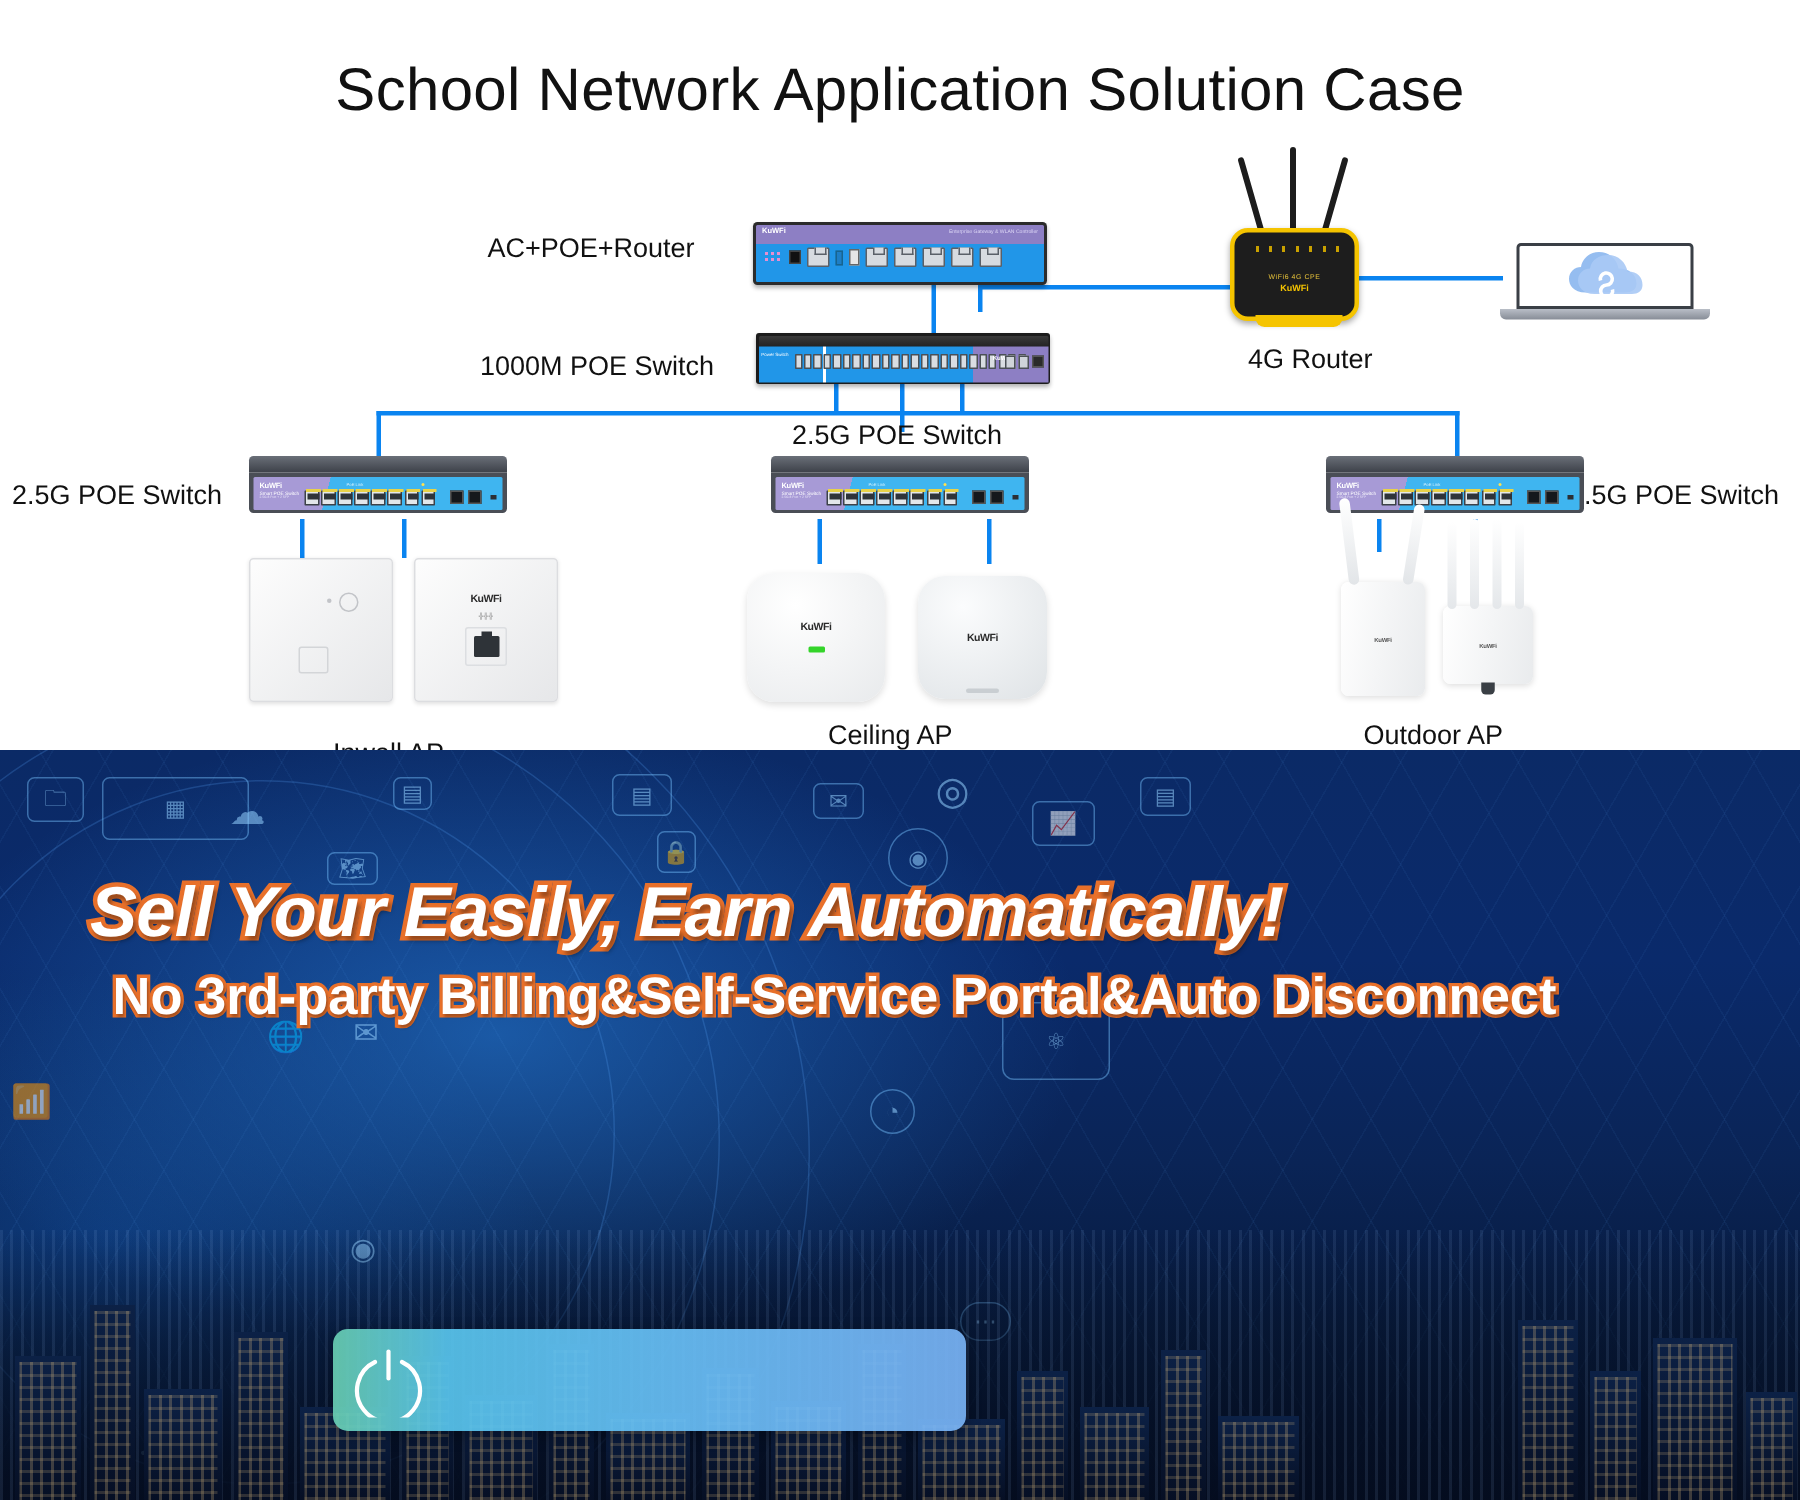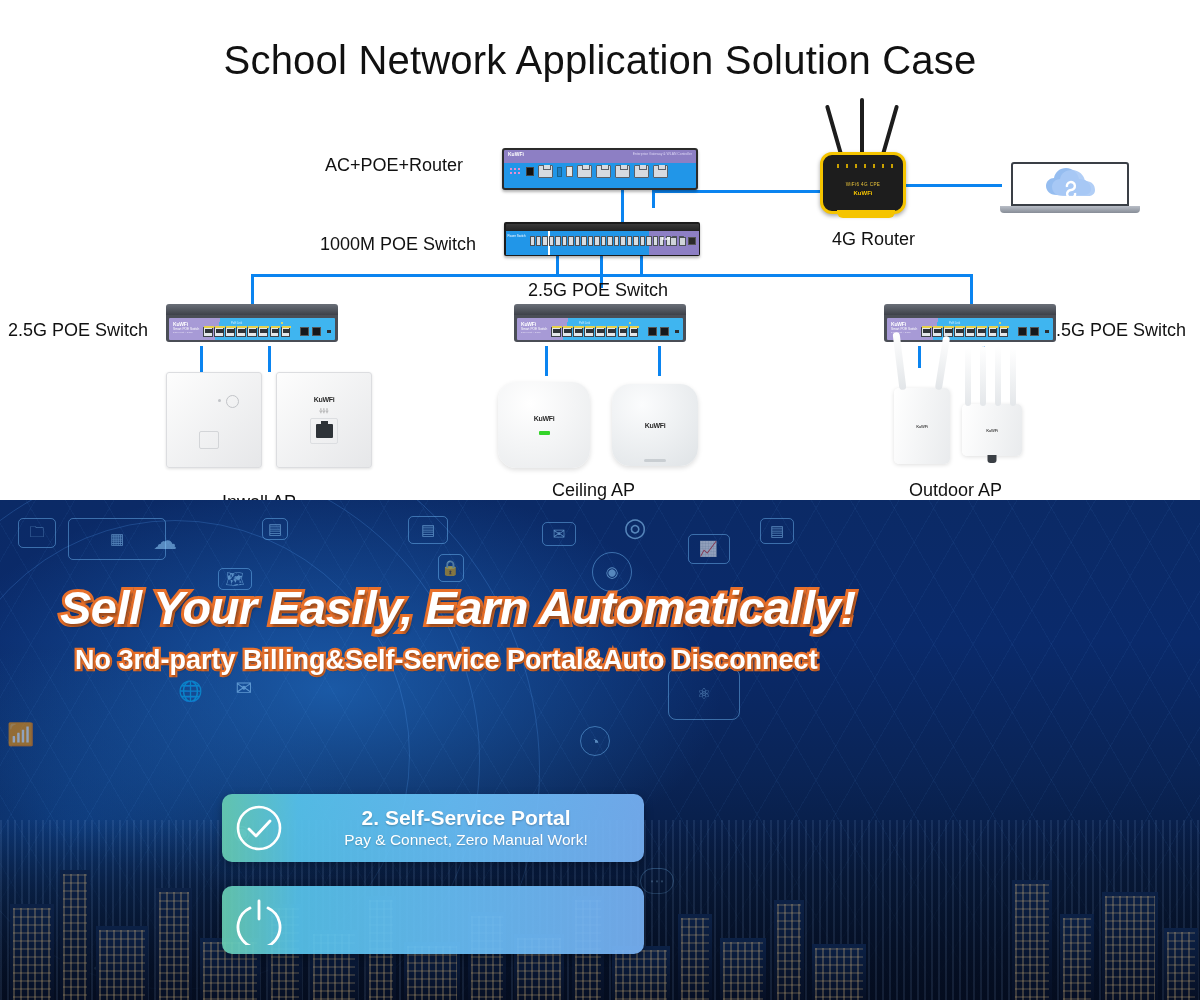--- a/index.html
+++ b/index.html
@@ -192,21 +192,21 @@
     font-size:47px; font-weight:700; font-style:italic;
     color:#ffffff;
     -webkit-text-stroke:6px #E8702A;
     paint-order: stroke fill;
     letter-spacing:-.5px;
     white-space:nowrap;
     text-shadow:2px 3px 3px rgba(0,0,0,.35);
   }
   #subhead{
     position:absolute; left:75px; top:145px; width:800px;
-    font-size:27px; font-weight:700;
+    font-size:35px; font-weight:700;
     color:#ffffff;
     -webkit-text-stroke:4.5px #E8702A;
     paint-order: stroke fill;
     white-space:nowrap;
     text-shadow:1px 2px 2px rgba(0,0,0,.3);
   }
 
   .feature{
     position:absolute; left:222px; width:422px; height:68px;
     border-radius:10px;
@@ -538,32 +538,20 @@
     <div class="bld" style="left:812px;width:54px;height:56px;"></div>
     <div class="bld" style="left:1012px;width:40px;height:120px;"></div>
     <div class="bld" style="left:1060px;width:34px;height:86px;"></div>
     <div class="bld" style="left:1102px;width:56px;height:108px;"></div>
     <div class="bld" style="left:1164px;width:34px;height:72px;"></div>
 
     <div id="headline">Sell Your Easily, Earn Automatically!</div>
     <div id="subhead">No 3rd-party Billing&amp;Self-Service Portal&amp;Auto Disconnect</div>
 
 
-    <div class="feature" style="top:294px;">
-      <div class="ficon">
-        <svg width="50" height="50" viewBox="0 0 50 50">
-          <circle cx="25" cy="25" r="21" fill="none" stroke="#ffffff" stroke-width="2.6"></circle>
-          <path d="M15 26 L22 33 L36 18" fill="none" stroke="#ffffff" stroke-width="2.8" stroke-linecap="round" stroke-linejoin="round"></path>
-        </svg>
-      </div>
-      <div class="ftext">
-        <div class="ftitle">2. Self-Service Portal</div>
-        <div class="fsub">Pay &amp; Connect, Zero Manual Work!</div>
-      </div>
-    </div>
 
     <div class="feature" style="top:386px;">
       <div class="ficon">
         <svg width="50" height="50" viewBox="0 0 50 50">
           <path d="M16 13 A21 21 0 1 0 34 13" fill="none" stroke="#ffffff" stroke-width="2.8" stroke-linecap="round"></path>
           <path d="M25 6 V24" fill="none" stroke="#ffffff" stroke-width="2.8" stroke-linecap="round"></path>
         </svg>
       </div>
       <div class="ftext">
       </div>

